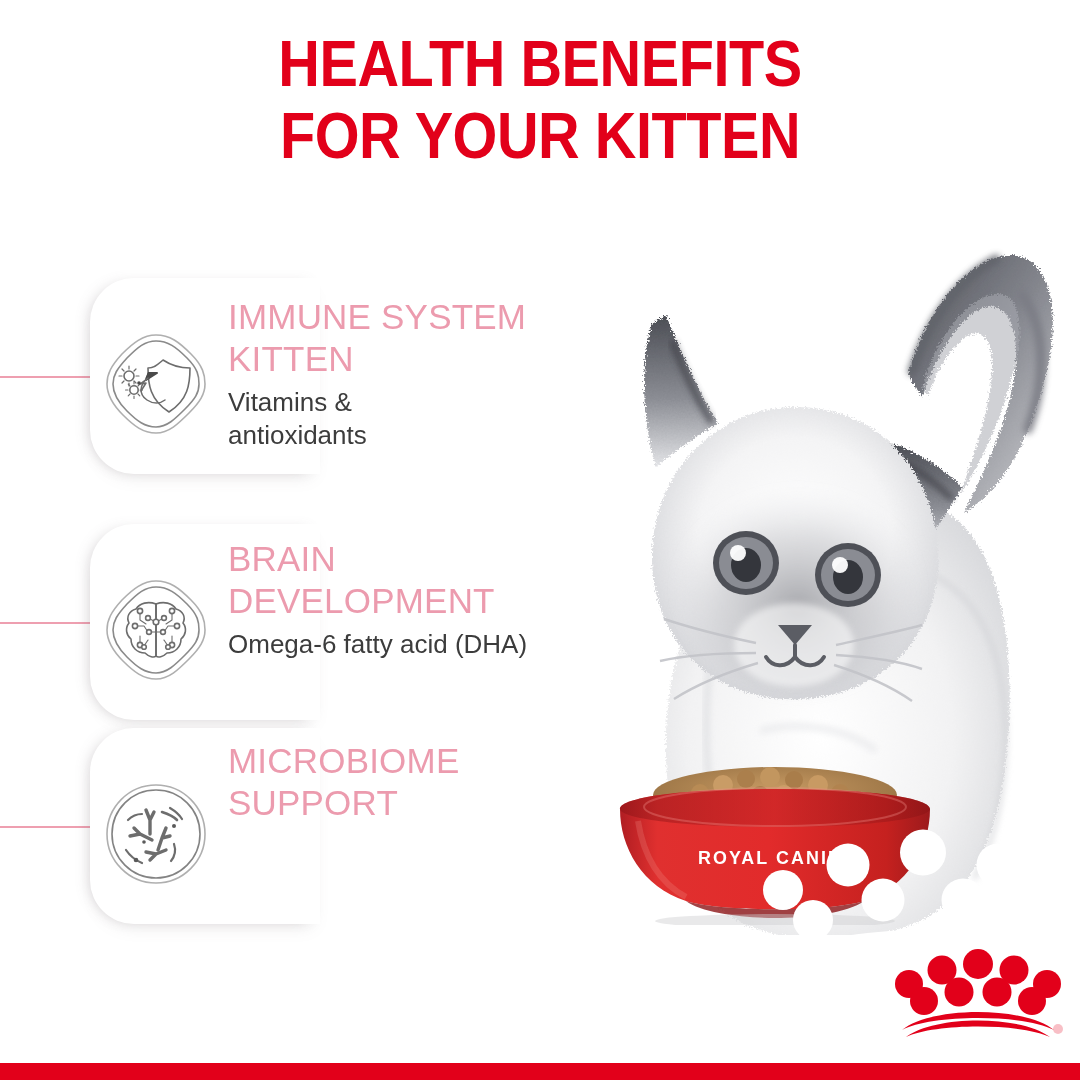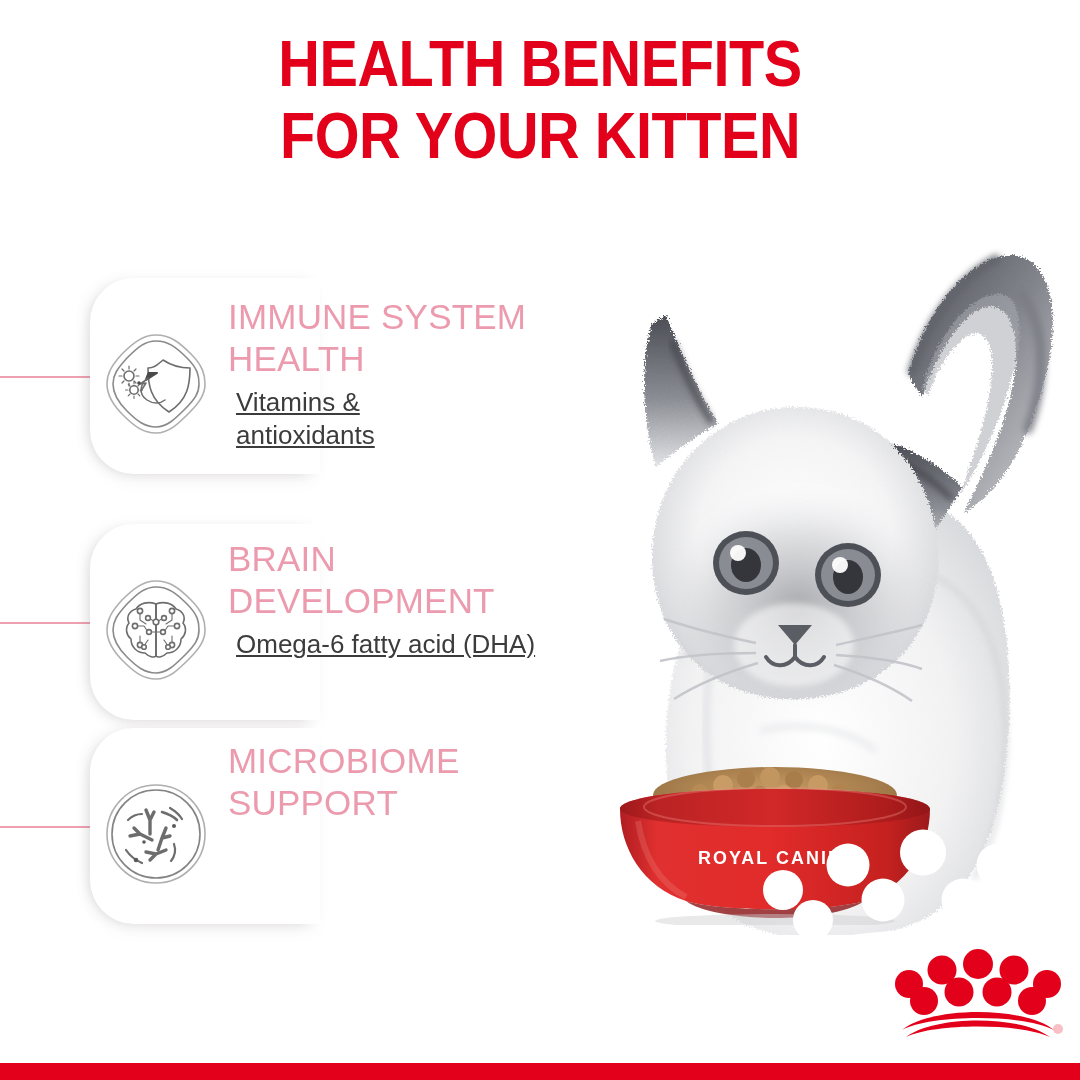--- a/index.html
+++ b/index.html
@@ -57,23 +57,22 @@
     font-weight:400;
     letter-spacing:0.2px;
     white-space:pre-line;
     margin:0;
   }
   .b-sub{
     color:#3C3C3C;
     font-size:26px;
     line-height:33px;
     font-weight:400;
-    margin:6px 0 0 8px;
+    margin:6px 0 0 0;
     white-space:pre-line;
-    text-decoration:underline;
   }
   .benefit.b1 .texts{top:14px;}
   .benefit.b2 .texts{top:12px;}
 
   
   .photo{position:absolute;left:560px;top:175px;width:520px;height:760px;}
   .photo svg{display:block;width:520px;height:760px;}
 
   
   .bowl{position:absolute;left:590px;top:755px;width:370px;height:170px;}
@@ -121,21 +120,21 @@
             <circle cx="29" cy="48" r="5"></circle>
             <path d="M29 41 v-3 M29 55 v3 M22 48 h-3 M36 48 h3 M24 43 l-2 -2 M34 43 l2 -2 M24 53 l-2 2 M34 53 l2 2" stroke-width="1.2"></path>
             <circle cx="34" cy="62" r="4.2"></circle>
             <path d="M34 56 v-2.5 M34 68 v2.5 M28 62 h-2.5 M40 62 h2.5 M30 58 l-1.8 -1.8 M38 58 l1.8 -1.8 M30 66 l-1.8 1.8 M38 66 l1.8 1.8" stroke-width="1.1"></path>
             <circle cx="39" cy="55" r="1.8" fill="#4a4a4a" stroke="none"></circle>
           </g>
         </svg>
       </div>
       <div class="texts">
         <div class="b-title">IMMUNE SYSTEM
-HEALTH</div>
+KITTEN</div>
         <div class="b-sub">Vitamins &amp;
 antioxidants</div>
       </div>
     </div>
 
     <div class="benefit b1">
       <div class="connector"></div>
       <div class="card"></div>
       <div class="icon-wrap">
         <svg viewBox="0 0 112 112">

